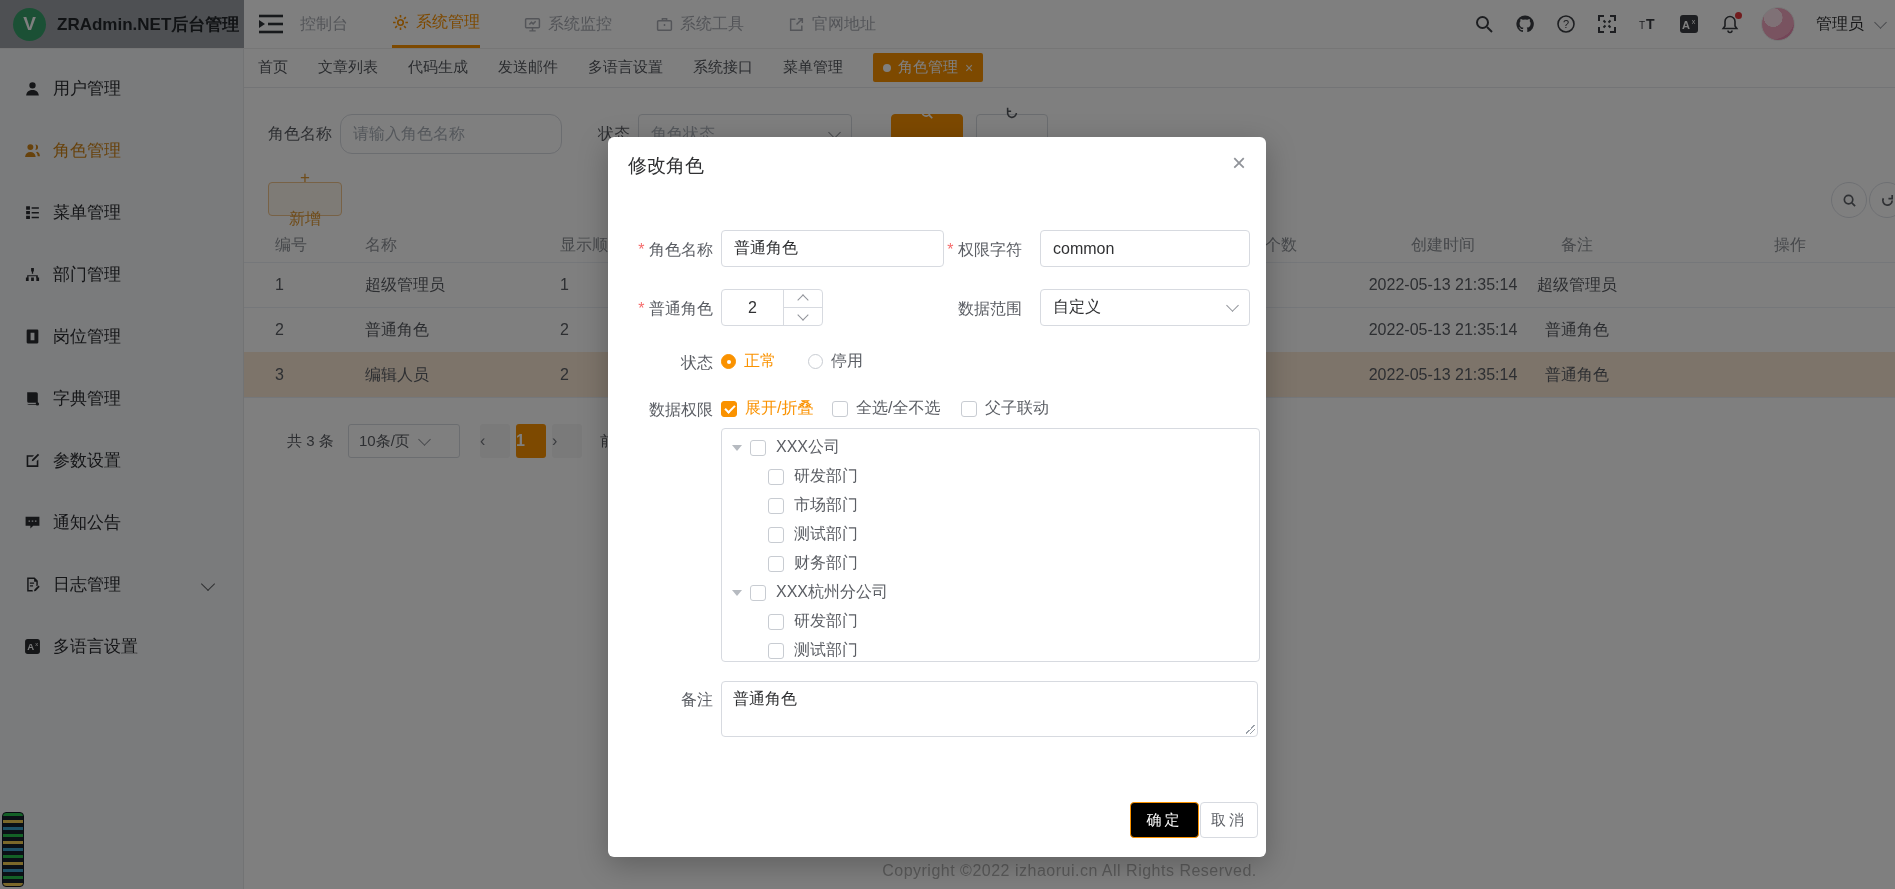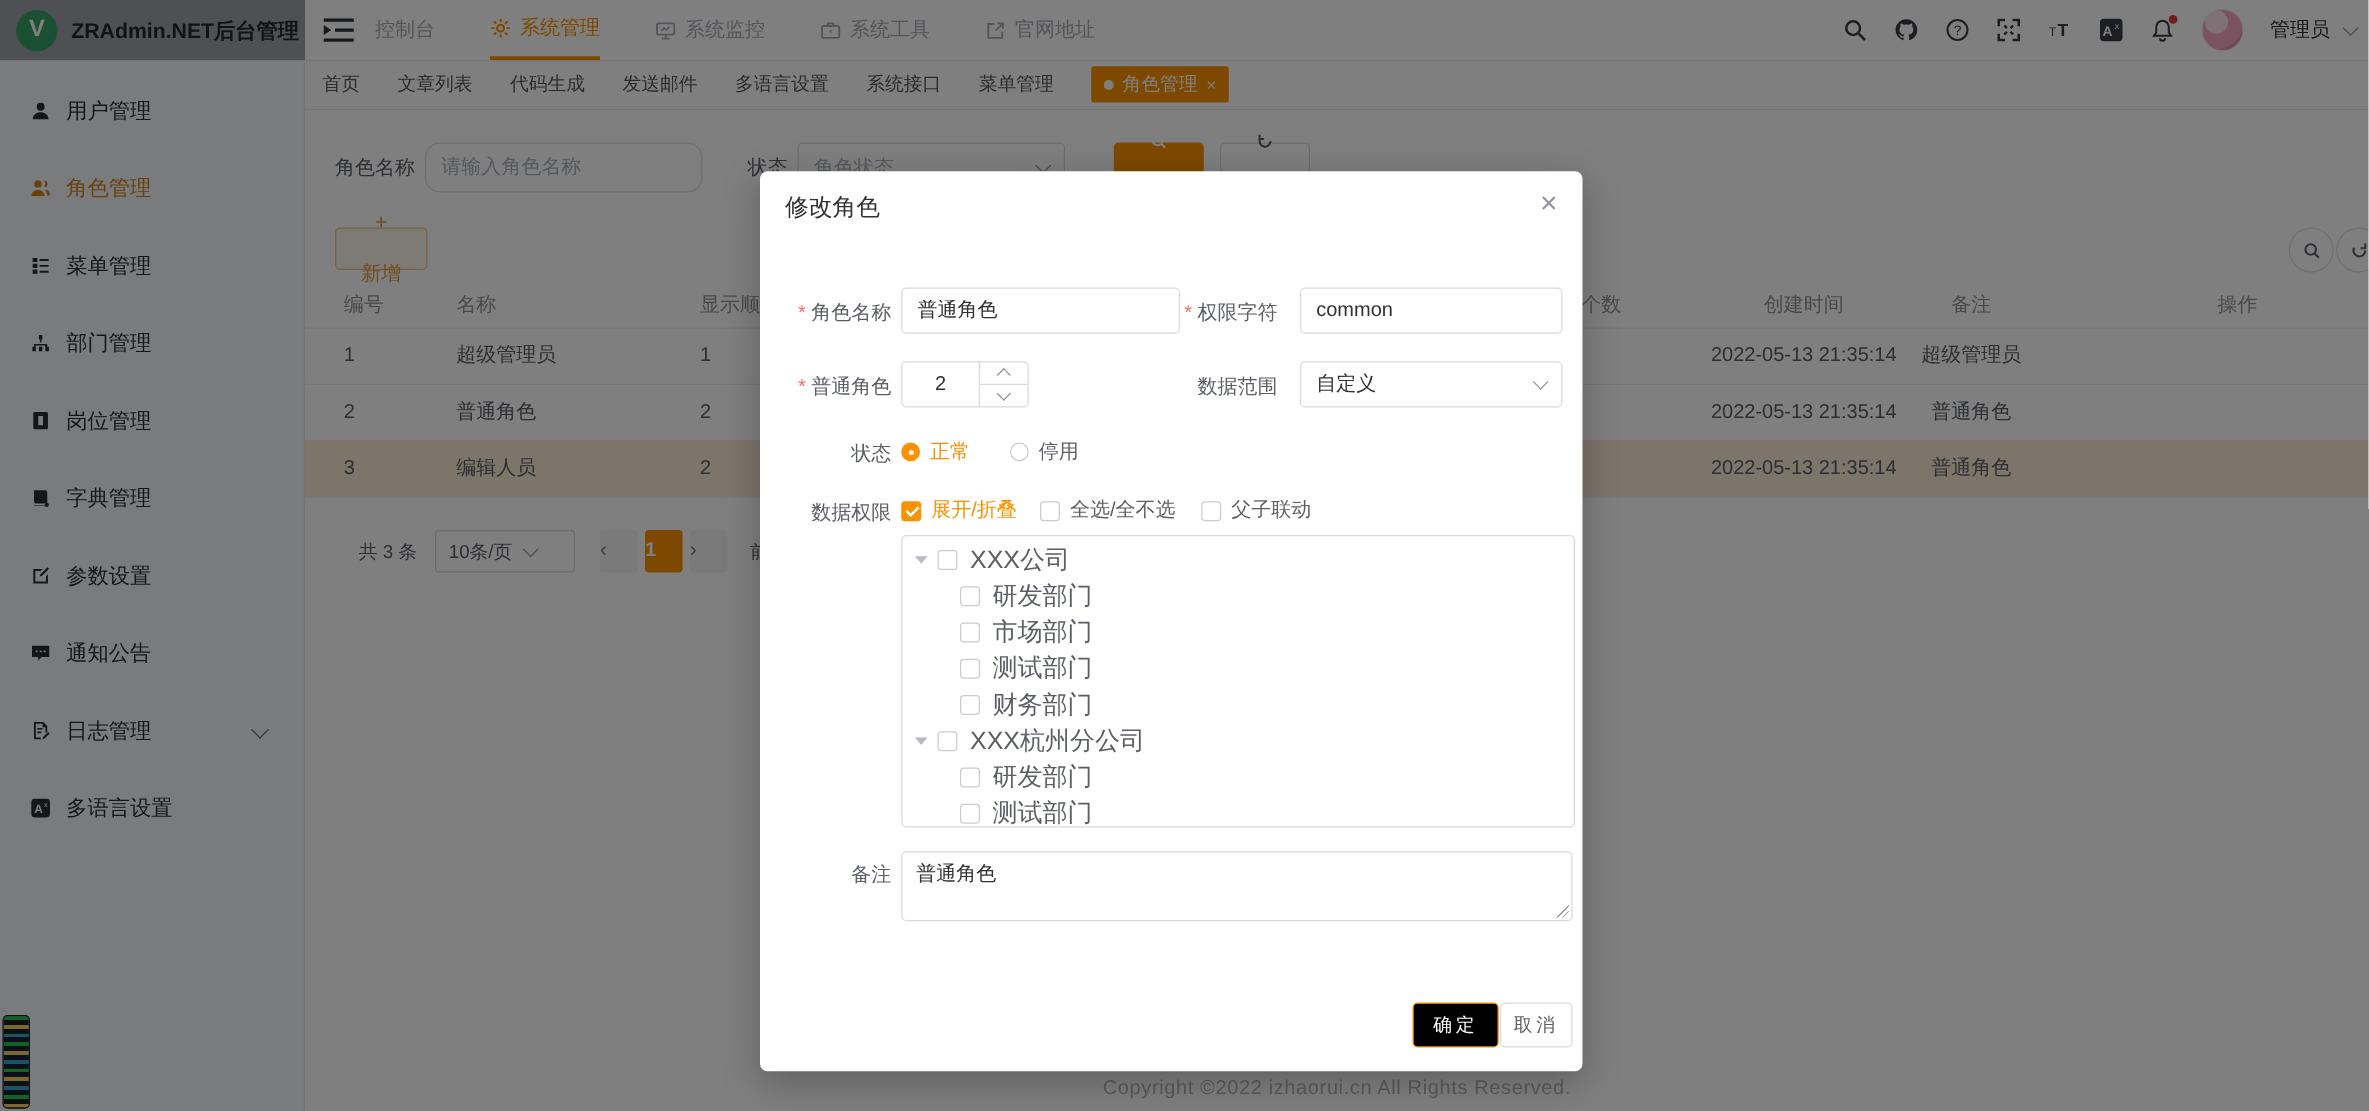--- a/index.html
+++ b/index.html
@@ -81,21 +81,21 @@
   .rdot{width:15px;height:15px;border-radius:50%;box-sizing:border-box;}
   .rdot.on{background:#fa9200;border:1px solid #fa9200;position:relative;}
   .rdot.on::after{content:"";position:absolute;left:4.5px;top:4.5px;width:4px;height:4px;border-radius:50%;background:#fff;}
   .rdot.off{background:#fff;border:1px solid #c8ccd2;}
   .cbx{position:absolute;display:flex;align-items:center;gap:8px;font-size:16px;color:#5b5e64;cursor:pointer;}
   .cbox{width:16px;height:16px;border-radius:3px;box-sizing:border-box;}
   .cbox.on{background:#fa9200;border:1px solid #fa9200;position:relative;}
   .cbox.on::after{content:"";position:absolute;left:4.5px;top:1.5px;width:4px;height:8px;border-right:2px solid #fff;border-bottom:2px solid #fff;transform:rotate(45deg);}
   .cbox.off{background:#fff;border:1px solid #c8ccd2;}
   .treebox{position:absolute;left:113px;top:291px;width:539px;height:234px;border:1px solid #d7dae0;border-radius:4px;box-sizing:border-box;overflow:hidden;}
-  .tnode{position:absolute;left:0;width:100%;height:27px;display:flex;align-items:center;font-size:20px;color:#5b5e64;cursor:pointer;}
+  .tnode{position:absolute;left:0;width:100%;height:27px;display:flex;align-items:center;font-size:16px;color:#5b5e64;cursor:pointer;}
   .tnode .tri{width:0;height:0;border-left:5px solid transparent;border-right:5px solid transparent;border-top:6px solid #b6bac0;margin-right:8px;}
   .tnode .cbox{position:static;margin-right:10px;flex:none;}
   .m-textarea{position:absolute;left:113px;top:544px;width:537px;height:56px;border:1px solid #d7dae0;border-radius:4px;box-sizing:border-box;font-size:16px;color:#303133;padding:7px 11px;}
   .resize-h{position:absolute;right:2px;bottom:2px;width:10px;height:10px;background:
      linear-gradient(135deg,transparent 0 50%,#9aa0a8 50% 56%,transparent 56% 72%,#9aa0a8 72% 78%,transparent 78%);}
   .m-btn{position:absolute;height:36px;border-radius:4px;font-size:15px;display:flex;align-items:center;justify-content:center;box-sizing:border-box;letter-spacing:3px;cursor:pointer;}
   .icon{display:inline-block;}
   .icon svg{display:block;width:100%;height:100%;}
 </style>
 </head>

